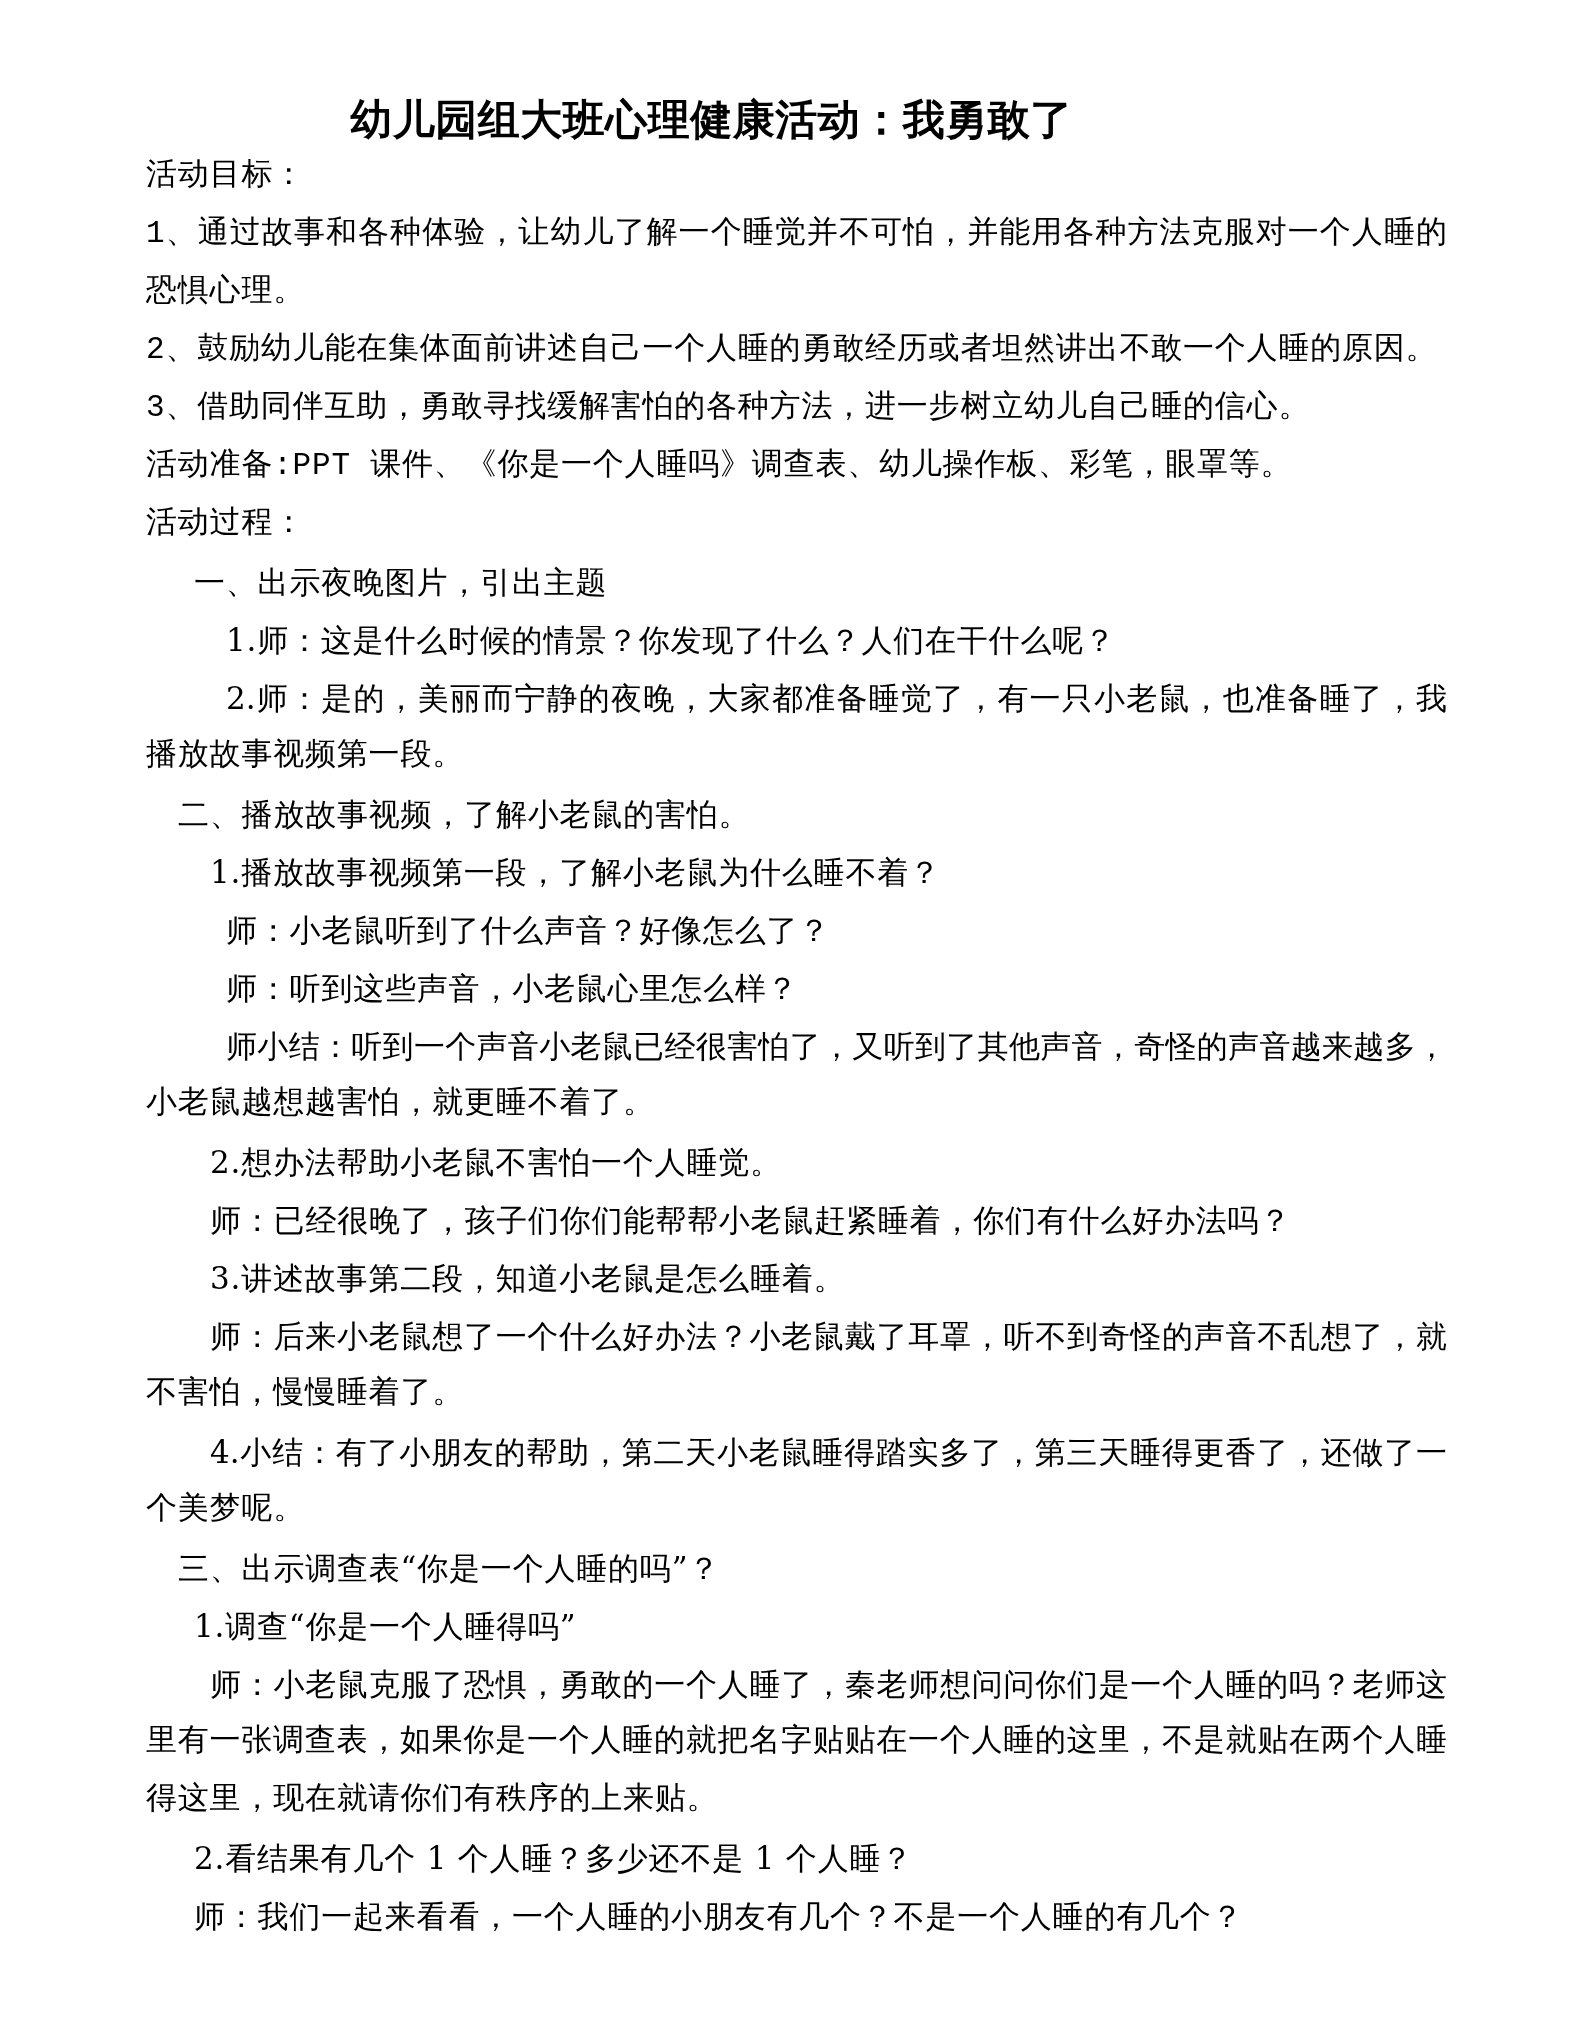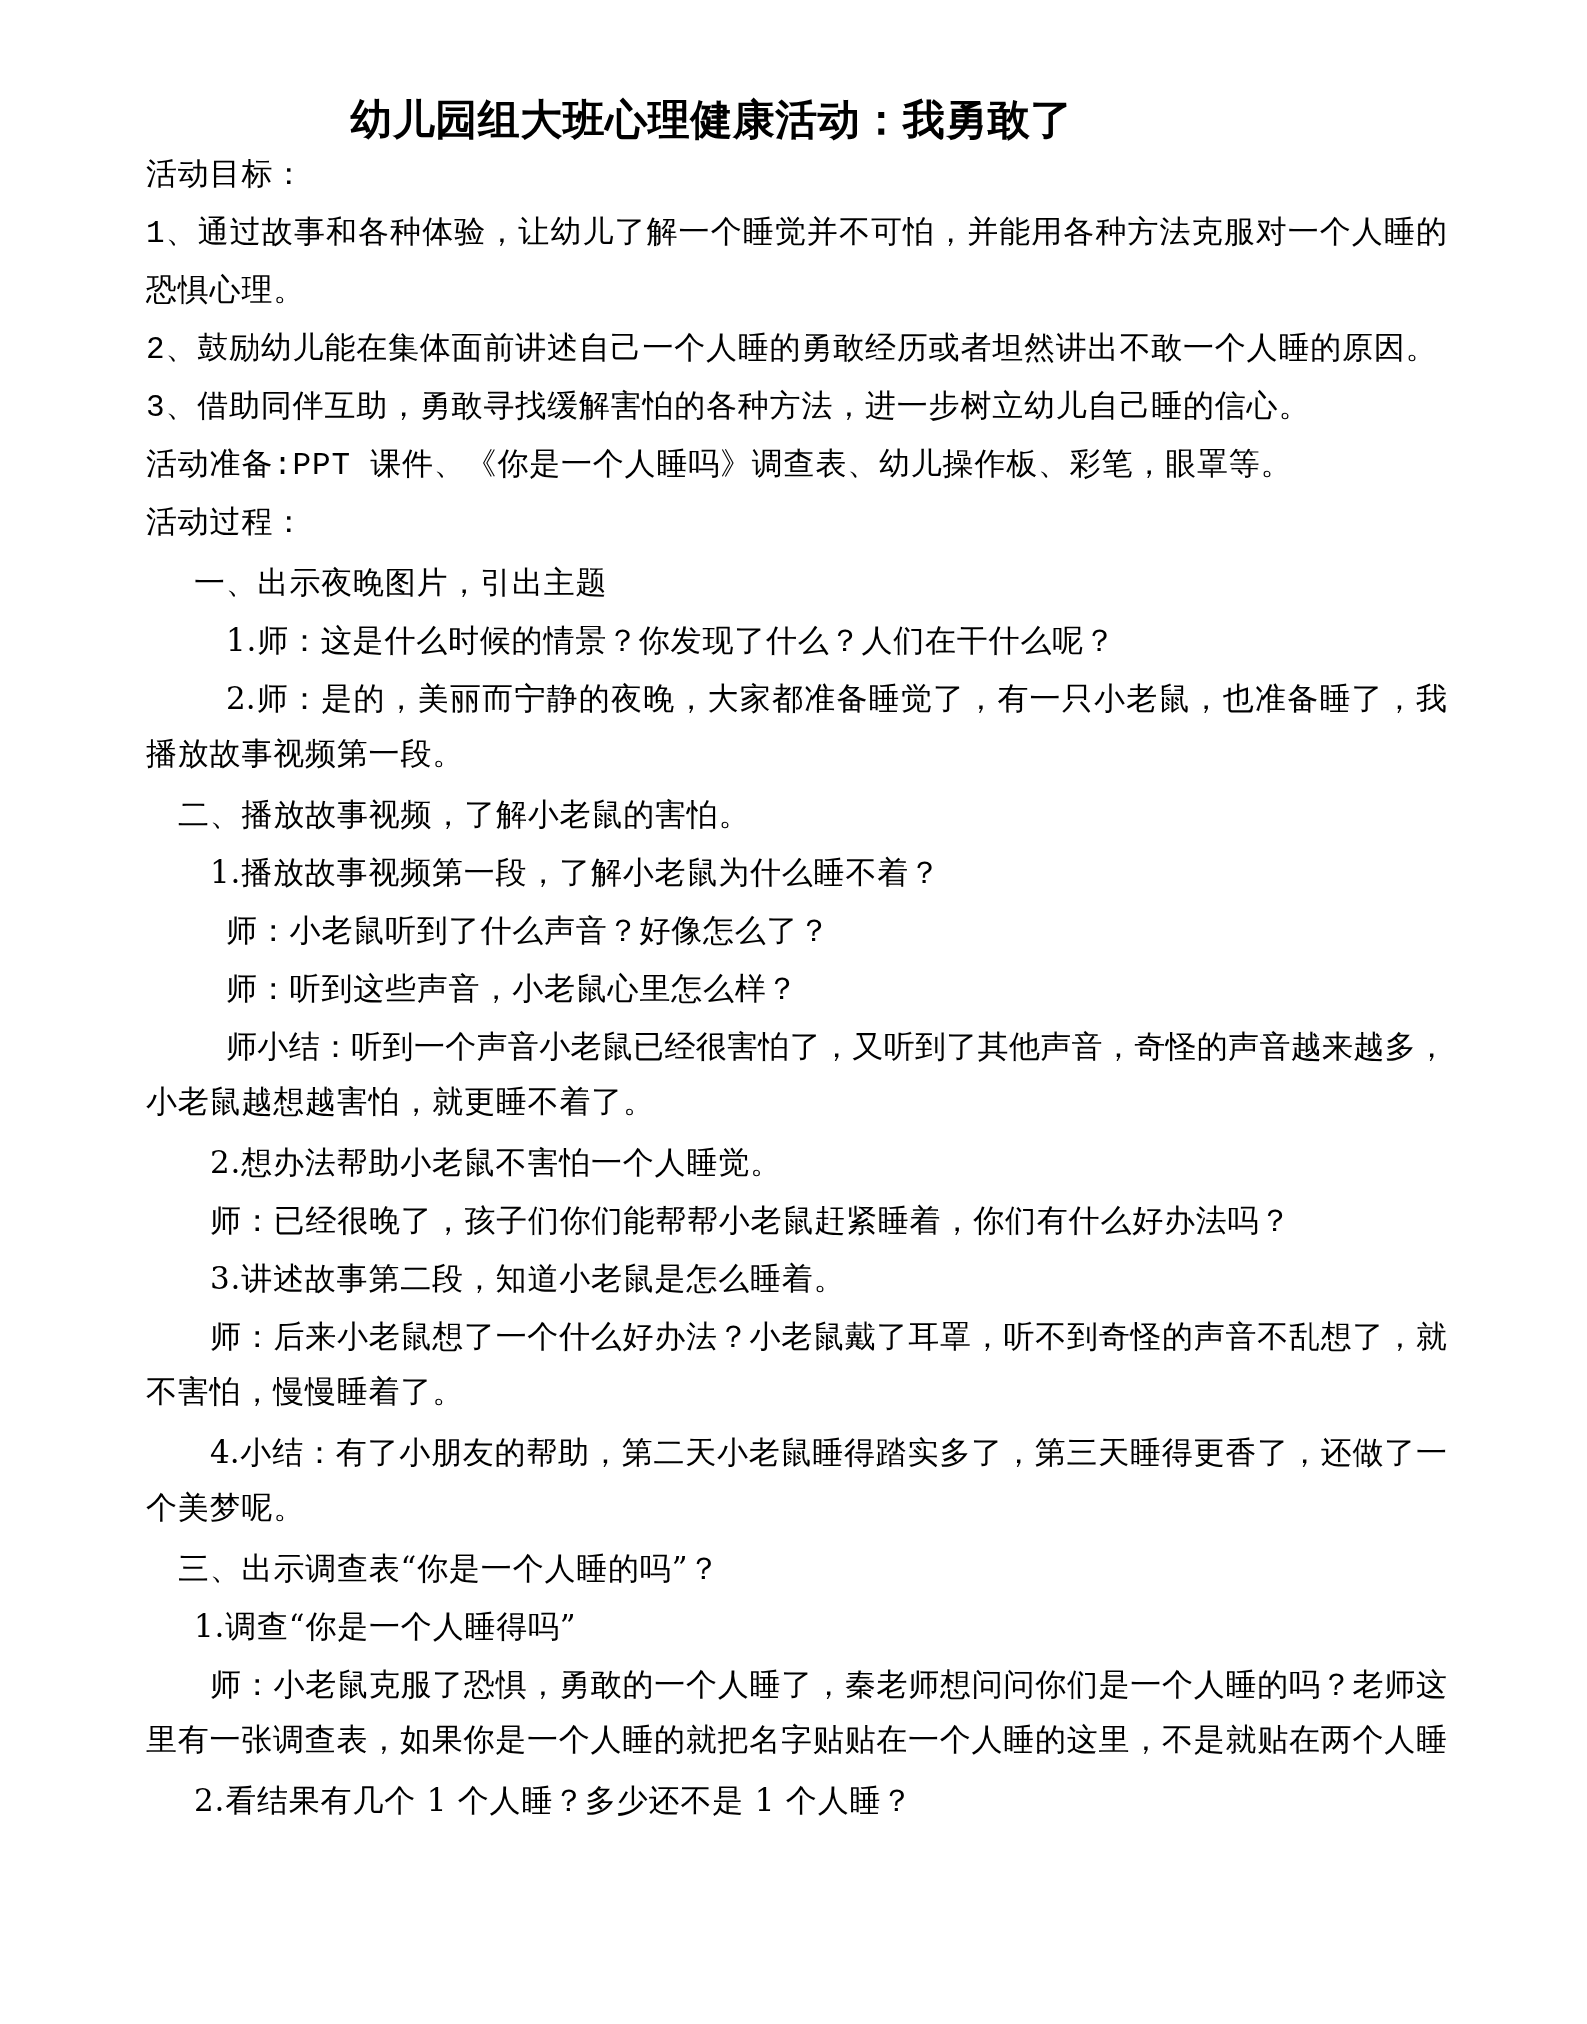--- a/index.html
+++ b/index.html
@@ -147,21 +147,25 @@
       <div class="line i1">三、出示调查表“你是一个人睡的吗”？</div>
     </div>
 
     <div class="para">
       <div class="line i15">1.调查“你是一个人睡得吗”</div>
     </div>
 
     <div class="para">
       <div class="line full i2">师：小老鼠克服了恐惧，勇敢的一个人睡了，秦老师想问问你们是一个人睡的吗？老师这</div>
       <div class="line full i0">里有一张调查表，如果你是一个人睡的就把名字贴贴在一个人睡的这里，不是就贴在两个人睡</div>
+      <div class="line i0">得这里，现在就请你们有秩序的上来贴。</div>
     </div>
 
     <div class="para">
       <div class="line i15">2.看结果有几个 1 个人睡？多少还不是 1 个人睡？</div>
     </div>
 
+    <div class="para">
+      <div class="line i15">师：我们一起来看看，一个人睡的小朋友有几个？不是一个人睡的有几个？</div>
+    </div>
 
   </div>
 </div>
 
 </body></html>

